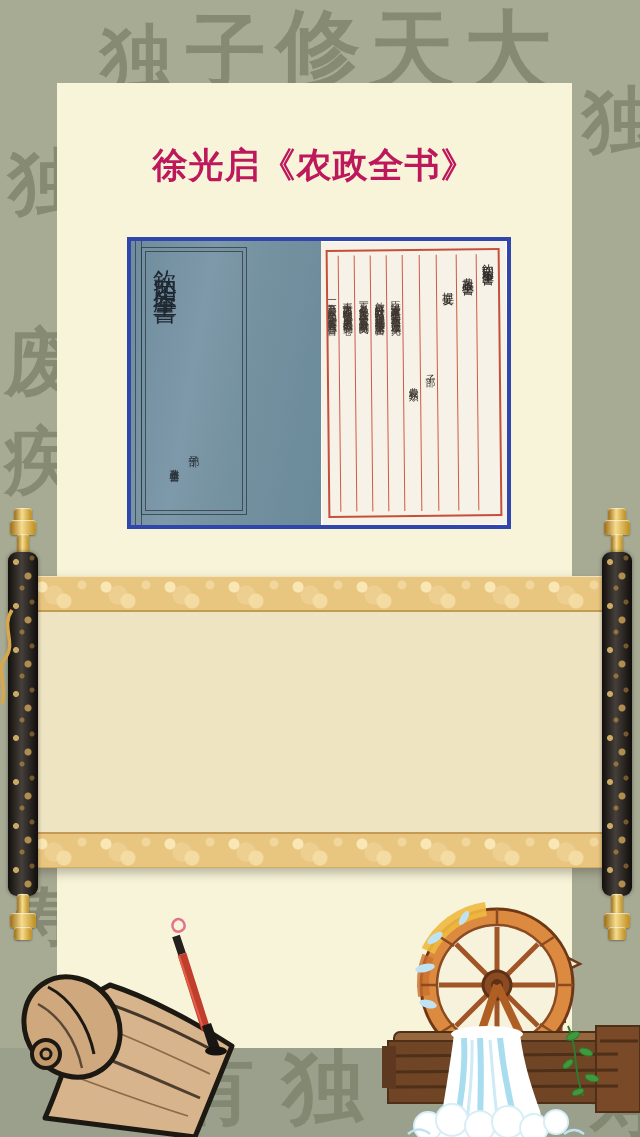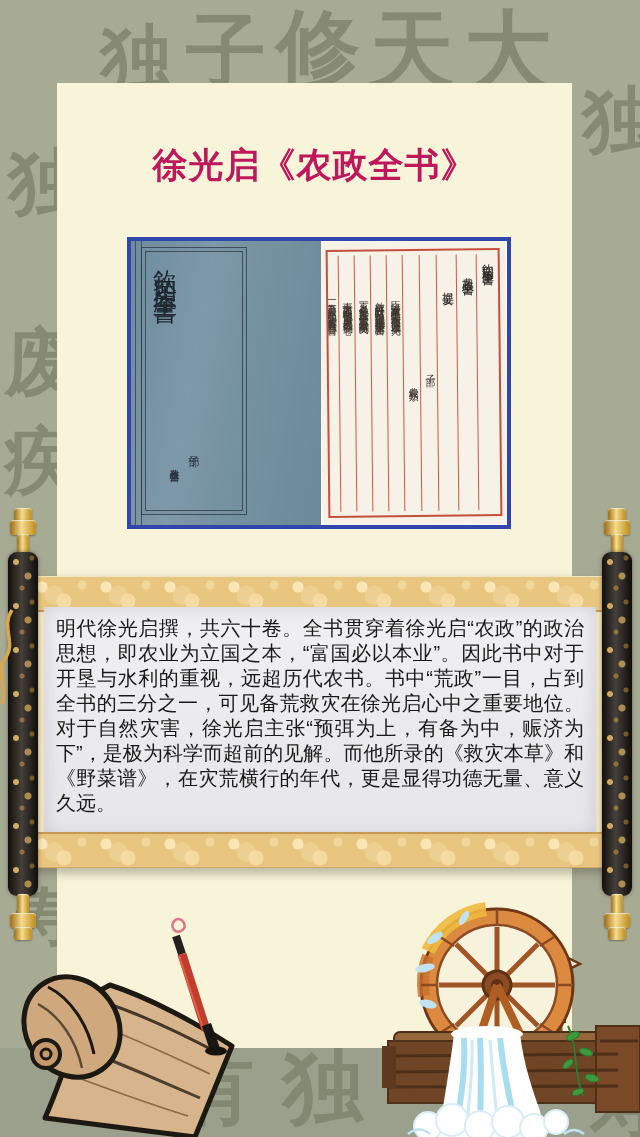--- a/index.html
+++ b/index.html
@@ -132,23 +132,20 @@
         <div class="cover-title vtext">欽定四庫全書</div>
         <div class="cover-cat vtext">子部</div>
         <div class="cover-sub vtext">農政全書</div>
       </div>
     </div>
   </div>
 
   <div class="scroll">
     <div class="parchment">
       <div class="gold-band top"></div>
-      <div class="paper">
-        <p>明代徐光启撰，共六十卷。全书贯穿着徐光启“农政”的政治思想，即农业为立国之本，“富国必以本业”。因此书中对于开垦与水利的重视，远超历代农书。书中“荒政”一目，占到全书的三分之一，可见备荒救灾在徐光启心中之重要地位。对于自然灾害，徐光启主张“预弭为上，有备为中，赈济为下”，是极为科学而超前的见解。而他所录的《救灾本草》和《野菜谱》，在灾荒横行的年代，更是显得功德无量、意义久远。</p>
-      </div>
       <div class="gold-band bottom"></div>
     </div>
     <div class="handle left">
       <div class="knob k1"></div>
       <div class="knob k2"></div>
       <div class="knob k3"></div>
       <div class="rod"></div>
       <div class="knob k4"></div>
       <div class="knob k5"></div>
       <div class="knob k6"></div>

